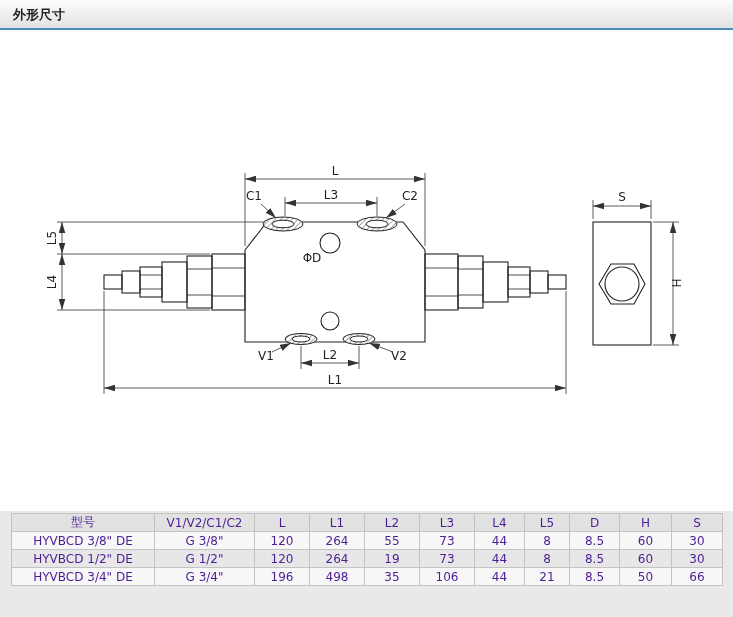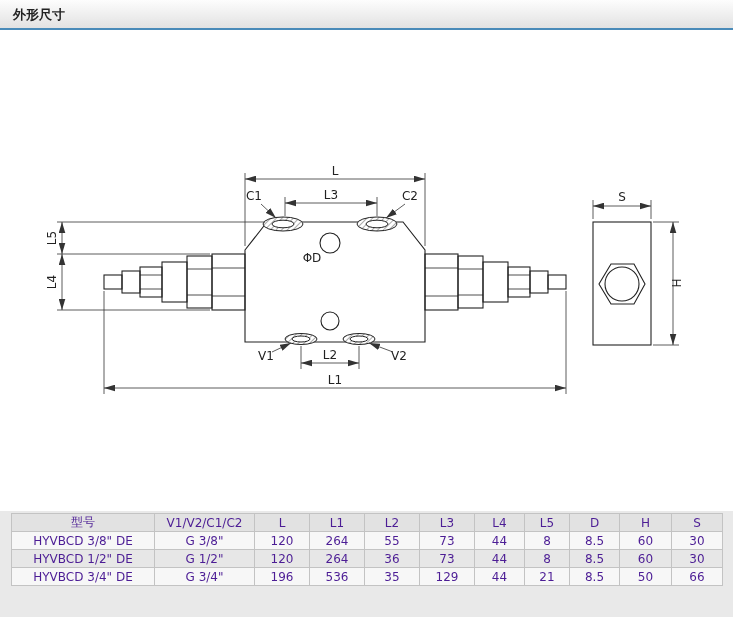--- a/index.html
+++ b/index.html
@@ -198,35 +198,35 @@
             <td>8</td>
             <td>8.5</td>
             <td>60</td>
             <td>30</td>
           </tr>
           <tr>
             <td>HYVBCD 1/2" DE</td>
             <td>G 1/2"</td>
             <td>120</td>
             <td>264</td>
-            <td>36</td>
+            <td>19</td>
             <td>73</td>
             <td>44</td>
             <td>8</td>
             <td>8.5</td>
             <td>60</td>
             <td>30</td>
           </tr>
           <tr>
             <td>HYVBCD 3/4" DE</td>
             <td>G 3/4"</td>
             <td>196</td>
-            <td>536</td>
+            <td>498</td>
             <td>35</td>
-            <td>129</td>
+            <td>106</td>
             <td>44</td>
             <td>21</td>
             <td>8.5</td>
             <td>50</td>
             <td>66</td>
           </tr>
         </tbody>
     </table>
   </div>
 

